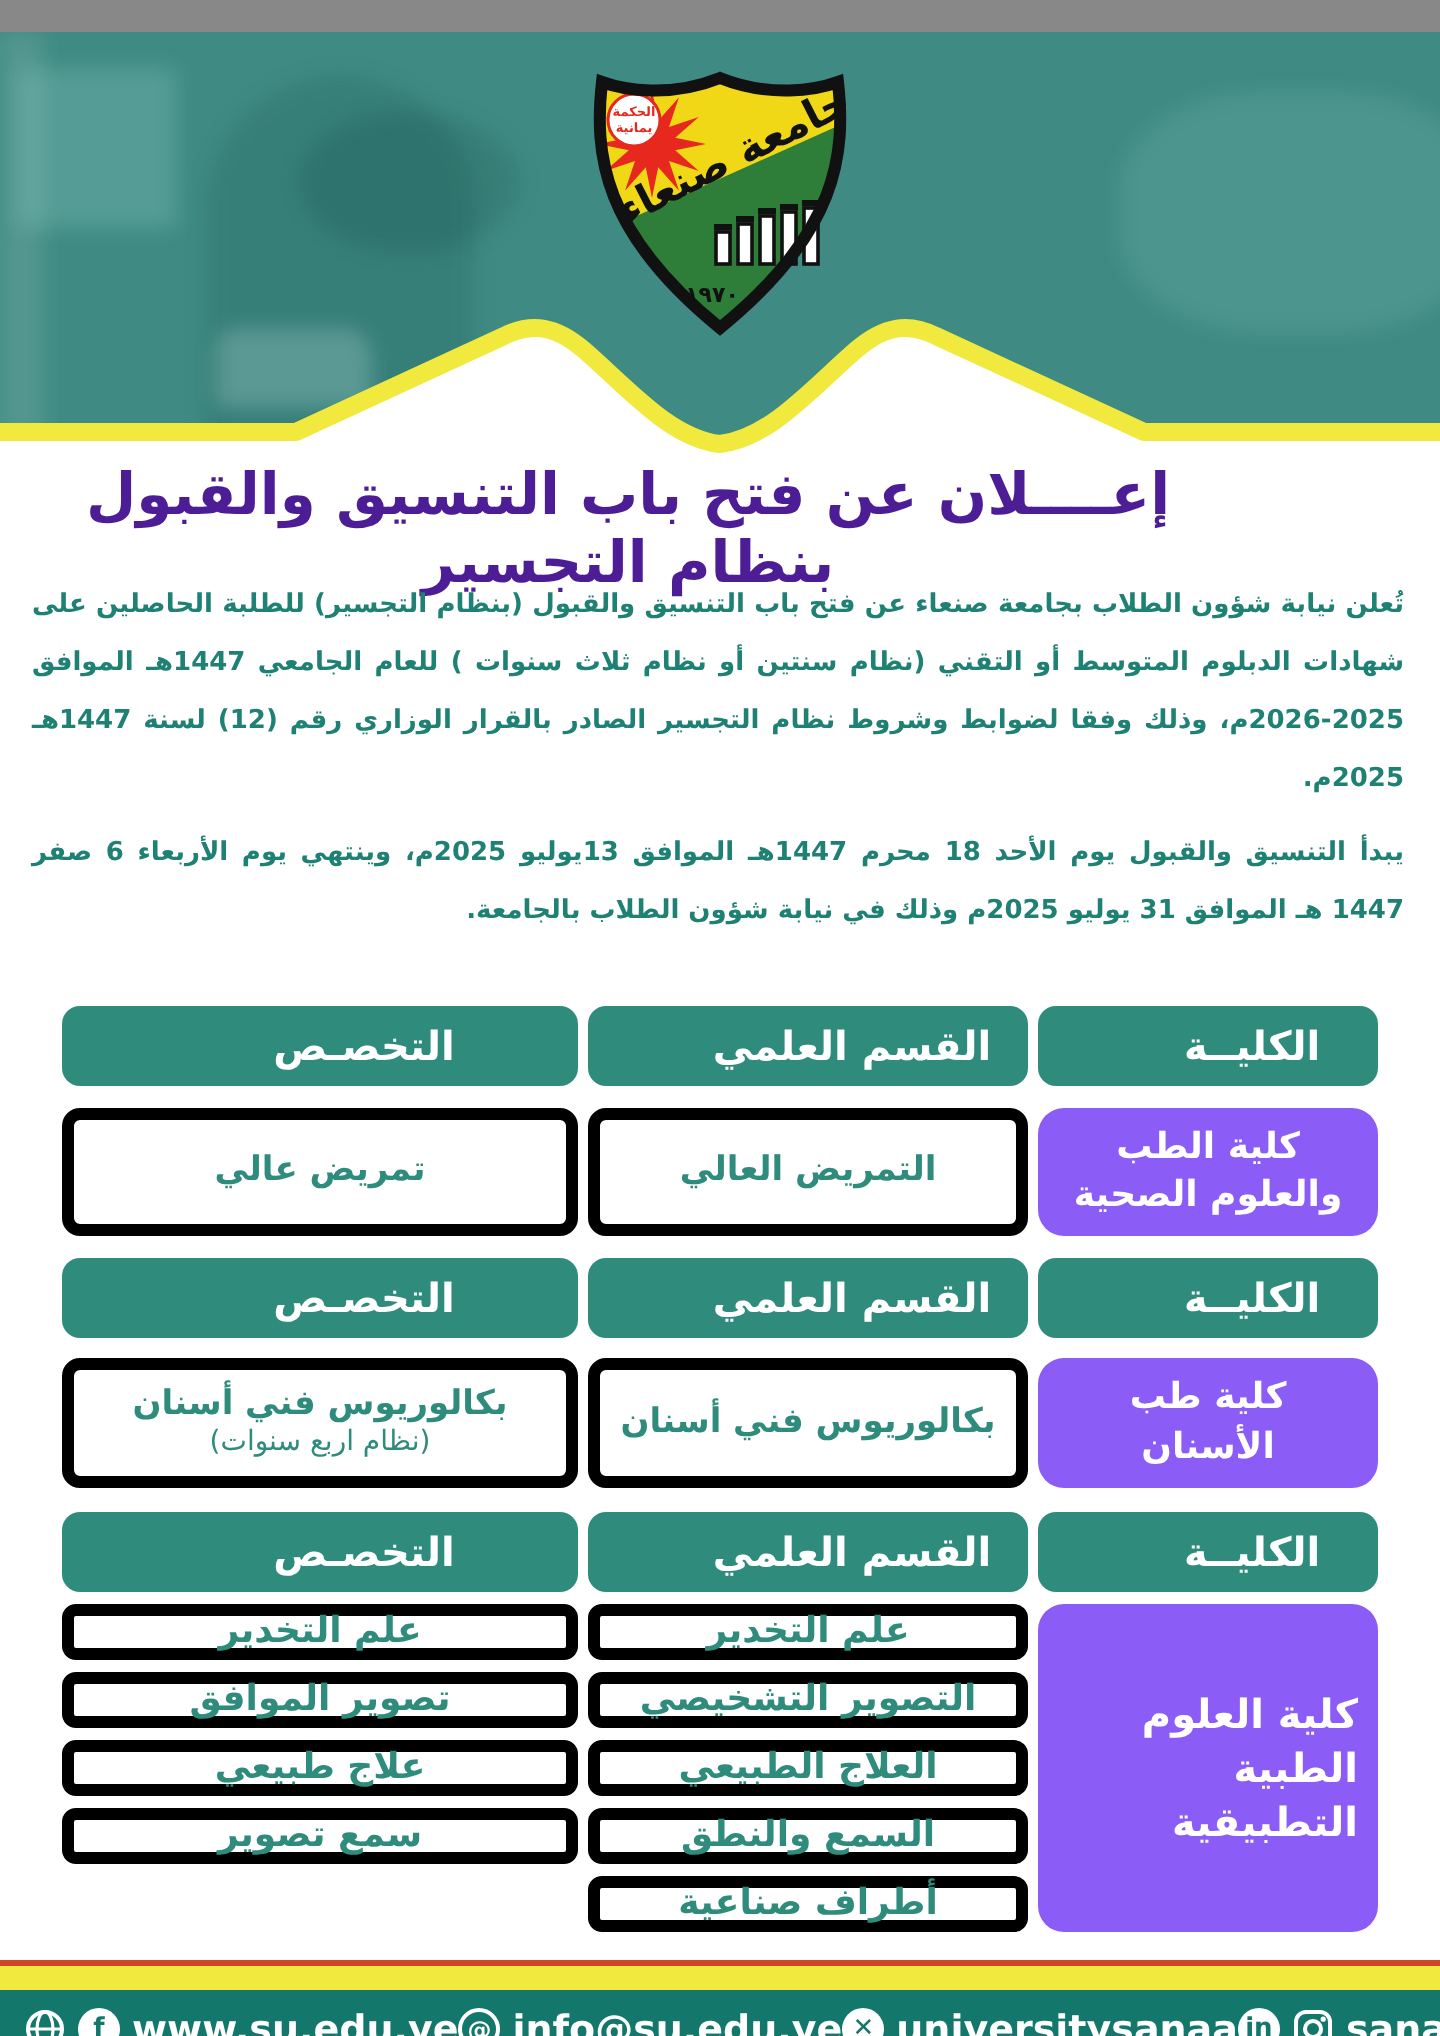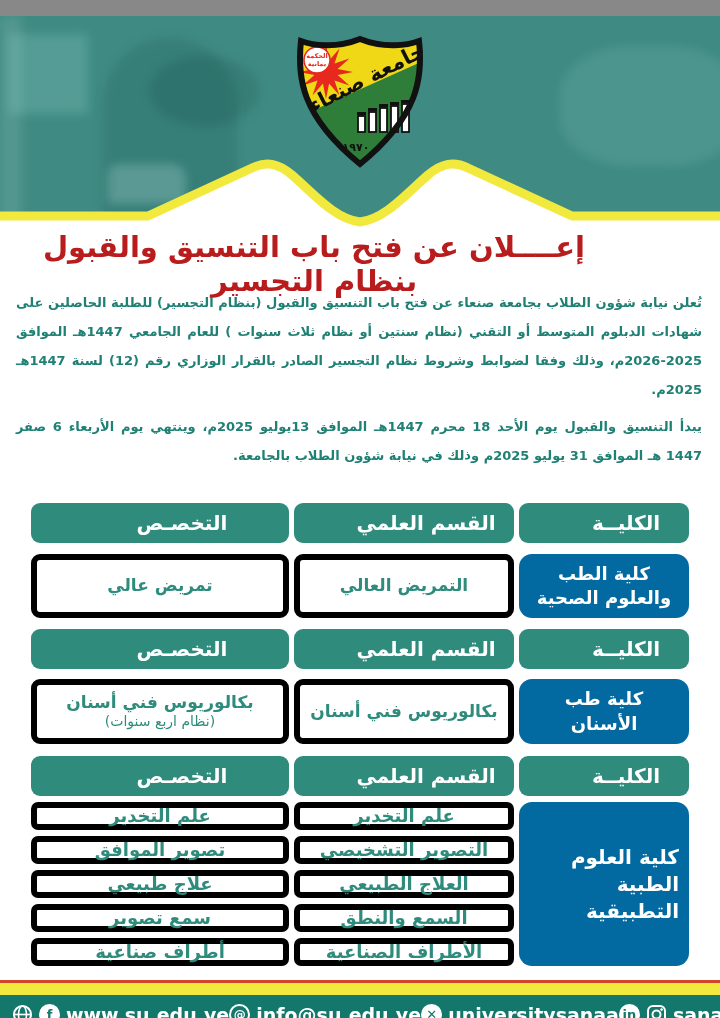--- a/index.html
+++ b/index.html
@@ -16,35 +16,35 @@
   .ph-car { left:108px; top:148px; width:78px; height:40px; background:rgba(200,235,230,.25); border-radius:10px 14px 4px 4px; }
   .ph-right { left:560px; top:30px; width:180px; height:120px; background:rgba(170,225,220,.12); border-radius:40%; }
 
   .wave { position:absolute; top:135px; left:0; width:720px; height:85px; }
 
   
   .logo { position:absolute; top:14px; left:290px; width:140px; height:144px; }
 
   
   .title { position:absolute; top:214px; left:0; width:628px; text-align:center;
-           color:#b91c1c; font-size:29px; font-weight:bold; direction:rtl; }
+           color:#4c1d95; font-size:29px; font-weight:bold; direction:rtl; }
   .para { position:absolute; right:18px; width:686px; direction:rtl; text-align:justify;
           color:#1f8074; font-weight:bold; font-size:13px; line-height:29px; }
   .para1 { top:272px; }
   .para2 { top:396px; }
 
   
   .tbl { position:absolute; top:487px; right:31px; width:658px; direction:rtl; }
   .sec { display:grid; grid-template-columns:170px 220px 258px; column-gap:5px; }
   .sec1 { grid-template-rows:40px 64px; row-gap:11px; margin-bottom:11px; }
   .sec2 { grid-template-rows:40px 65px; row-gap:10px; margin-bottom:12px; }
   .sec3 { grid-template-rows:40px repeat(5,28px); row-gap:6px; }
   .hdr { background:#2f8c7d; color:#fff; border-radius:9px; display:flex; align-items:center;
          justify-content:center; font-weight:bold; font-size:20px;padding-left:44px; }
-  .cpill { background:#0369a1; color:#fff; border-radius:13px; display:flex; align-items:center;
+  .cpill { background:#8b5cf6; color:#fff; border-radius:13px; display:flex; align-items:center;
            justify-content:center; font-weight:bold; font-size:18px; text-align:center;
            line-height:1.35; padding:2px 10px; }
   .sec3 .cpill { grid-column:1; grid-row:2 / span 5; font-size:20px;text-align:right; }
   .cell { background:#fff; border:6px solid #000000; border-radius:9px; color:#2f8c7d;
           font-weight:bold; display:flex; flex-direction:column; align-items:center;
           justify-content:center; font-size:17px; text-align:center; line-height:1.25; }
   .sec3 .cell { font-size:18px; border-radius:7px; }
   .note { font-weight:normal; font-size:14px; }
 
   
@@ -143,21 +143,20 @@
       <div class="hdr">التخصـص</div>
       <div class="cpill">كلية العلوم الطبية التطبيقية</div>
       <div class="cell">علم التخدير</div>
       <div class="cell">علم التخدير</div>
       <div class="cell">التصوير التشخيصي</div>
       <div class="cell">تصوير الموافق</div>
       <div class="cell">العلاج الطبيعي</div>
       <div class="cell">علاج طبيعي</div>
       <div class="cell">السمع والنطق</div>
       <div class="cell">سمع تصوير</div>
-      <div class="cell">الأطراف الصناعية</div>
       <div class="cell">أطراف صناعية</div>
     </div>
   </div>
 
   <div class="red-line"></div>
   <div class="yellow-strip"></div>
   <div class="footer">
 
     <div class="fgroup">
       <svg width="21" height="21" viewBox="0 0 21 21">

